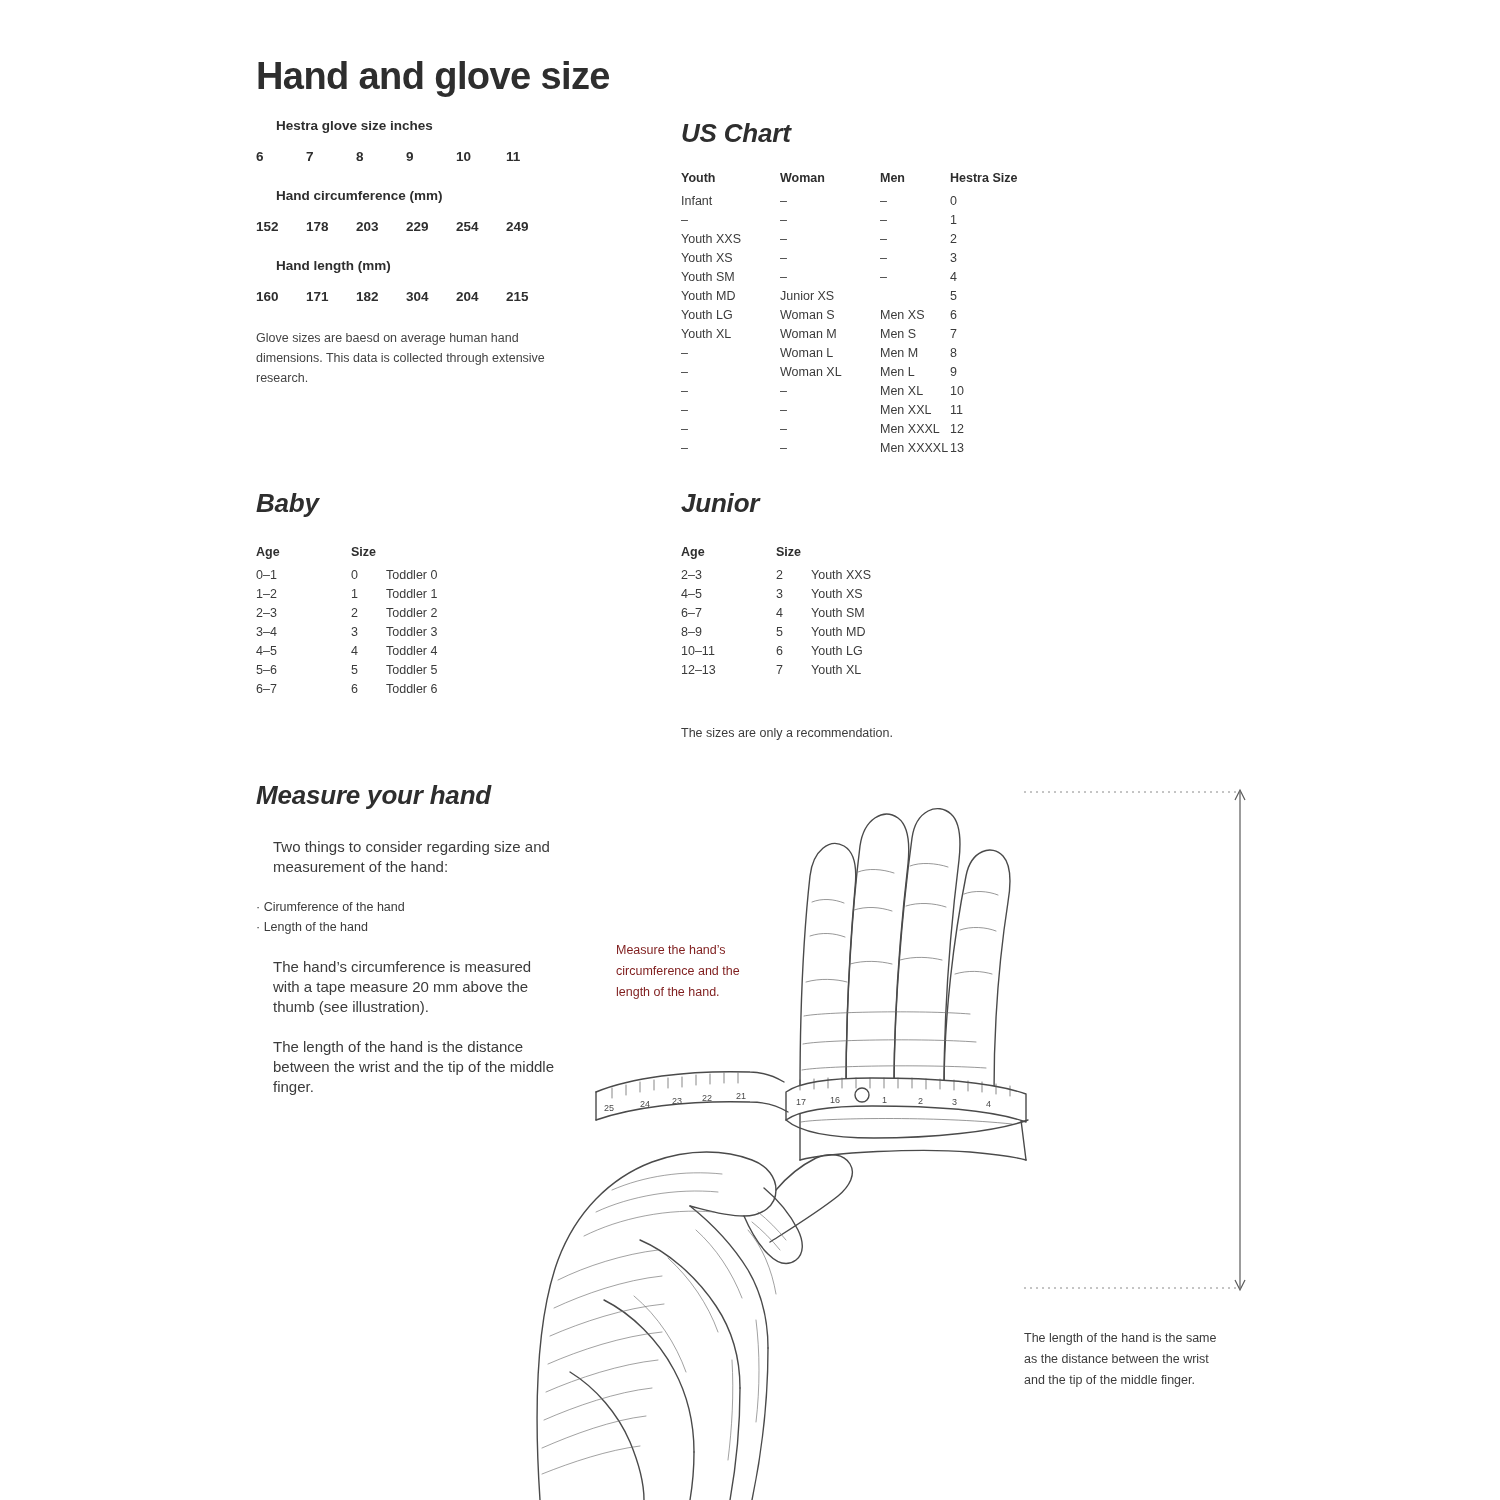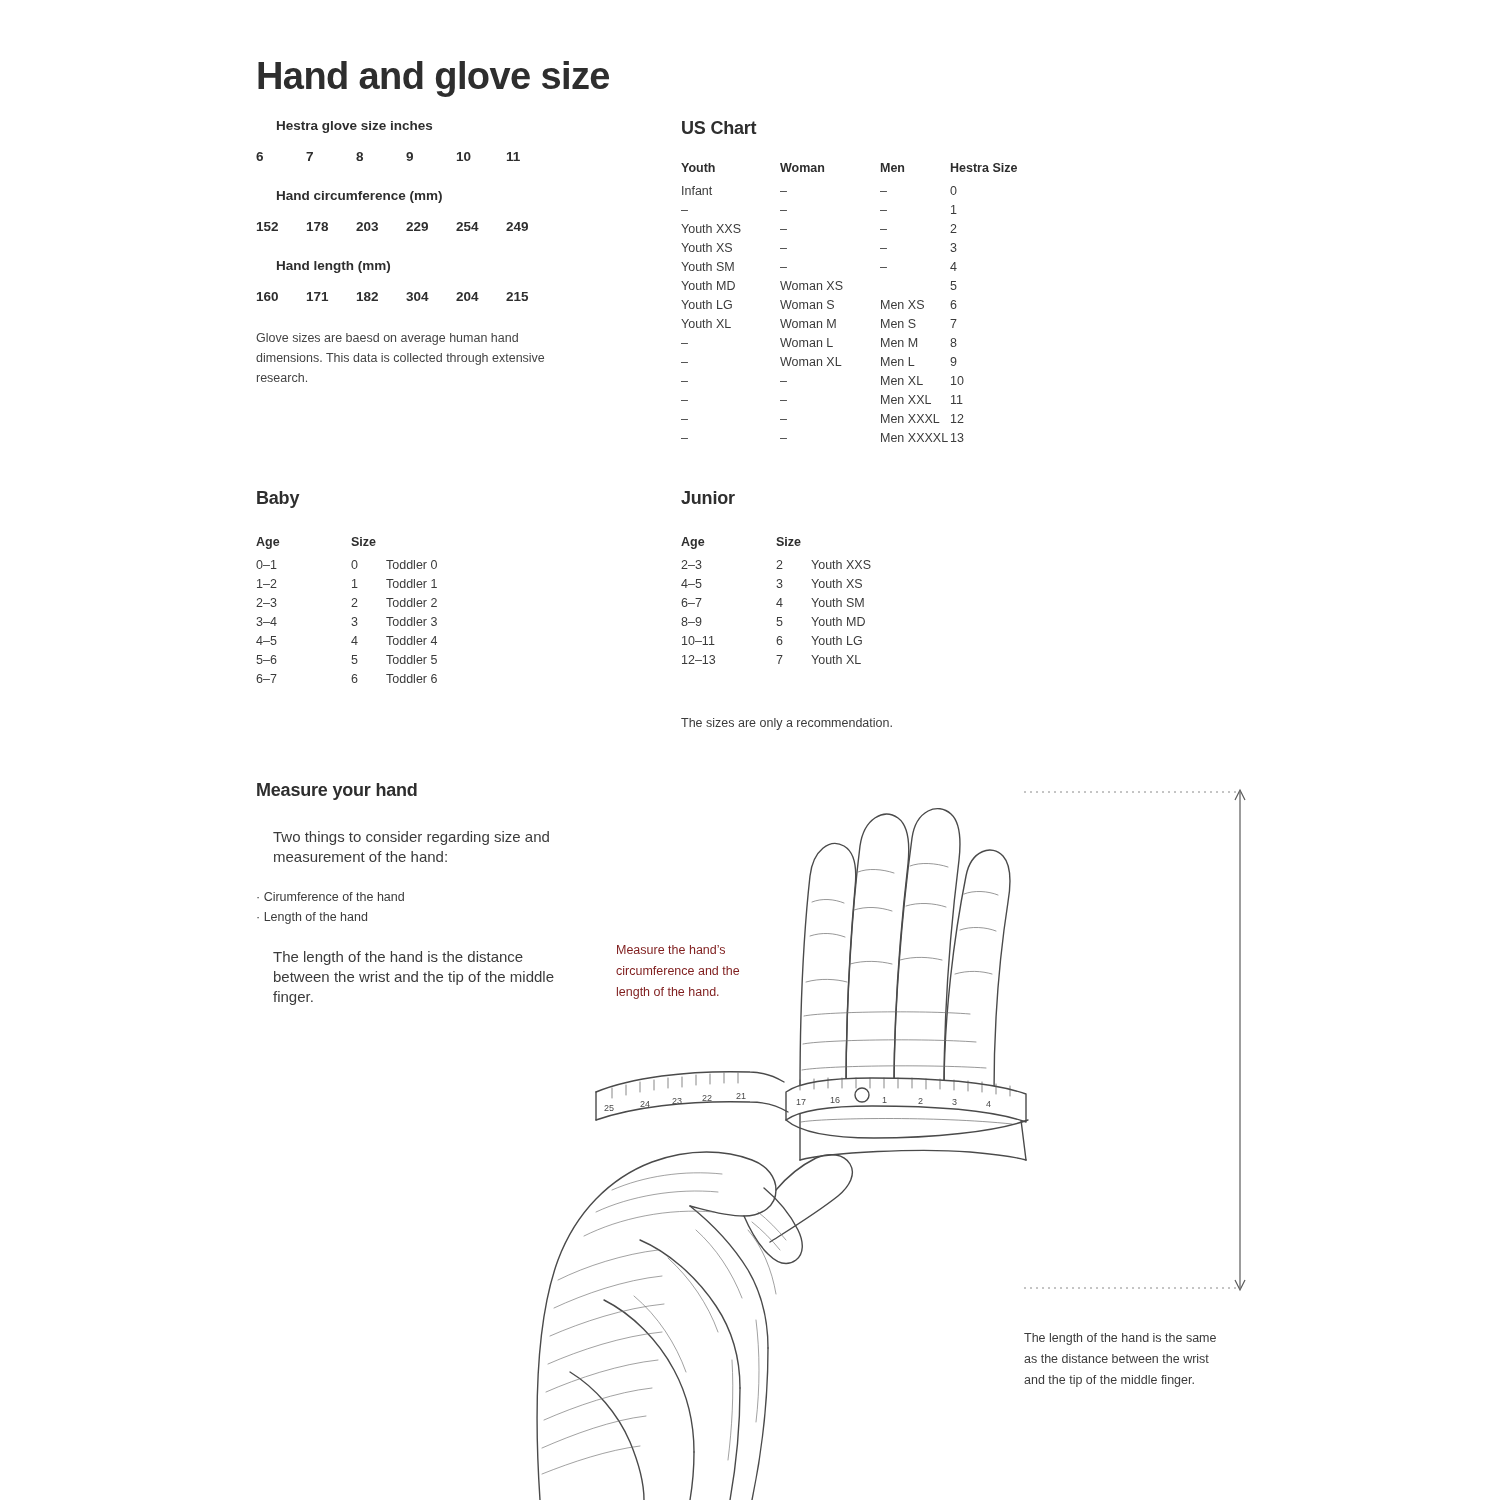--- a/index.html
+++ b/index.html
@@ -25,24 +25,25 @@
   .page-title {
     position: absolute;
     left: 256px;
     top: 30px;
     font-size: 38px;
     font-weight: bold;
     letter-spacing: -0.6px;
     color: #2e2e2e;
   }
   .section-title {
-    font-size: 18px;
+    font-size: 26px;
     font-weight: bold;
     color: #2e2e2e;
     letter-spacing: -0.2px;
+    font-style: italic;
   }
 
   
   .left-specs {
     position: absolute;
     left: 256px;
     top: 118px;
     width: 400px;
   }
   .spec-label {
@@ -267,21 +268,21 @@
             <td>3</td>
           </tr>
         <tr>
             <td>Youth SM</td>
             <td>–</td>
             <td>–</td>
             <td>4</td>
           </tr>
         <tr>
             <td>Youth MD</td>
-            <td>Woman XS</td>
+            <td>Junior XS</td>
             <td></td>
             <td>5</td>
           </tr>
         <tr>
             <td>Youth LG</td>
             <td>Woman S</td>
             <td>Men XS</td>
             <td>6</td>
           </tr>
         <tr>
@@ -436,20 +437,21 @@
     <div class="foot-note">The sizes are only a recommendation.</div>
   </div>
 
   <div class="measure">
     <div class="section-title">Measure your hand</div>
     <p>Two things to consider regarding size and measurement of the hand:</p>
     <ul>
       <li>· Cirumference of the hand</li>
       <li>· Length of the hand</li>
     </ul>
+    <p>The hand’s circumference is measured with a tape measure 20 mm above the thumb (see illustration).</p>
     <p>The length of the hand is the distance between the wrist and the tip of the middle finger.</p>
   </div>
 
   <div class="caption-circ">Measure the hand’s circumference and the length of the hand.</div>
   <div class="caption-len">The length of the hand is the same as the distance between the wrist and the tip of the middle finger.</div>
 
   <div class="illustration">
     <svg viewBox="0 0 780 740" width="780" height="740" xmlns="http://www.w3.org/2000/svg">
       <g fill="none" stroke="#4a4a4a" stroke-width="1.4" stroke-linecap="round" stroke-linejoin="round">
 

